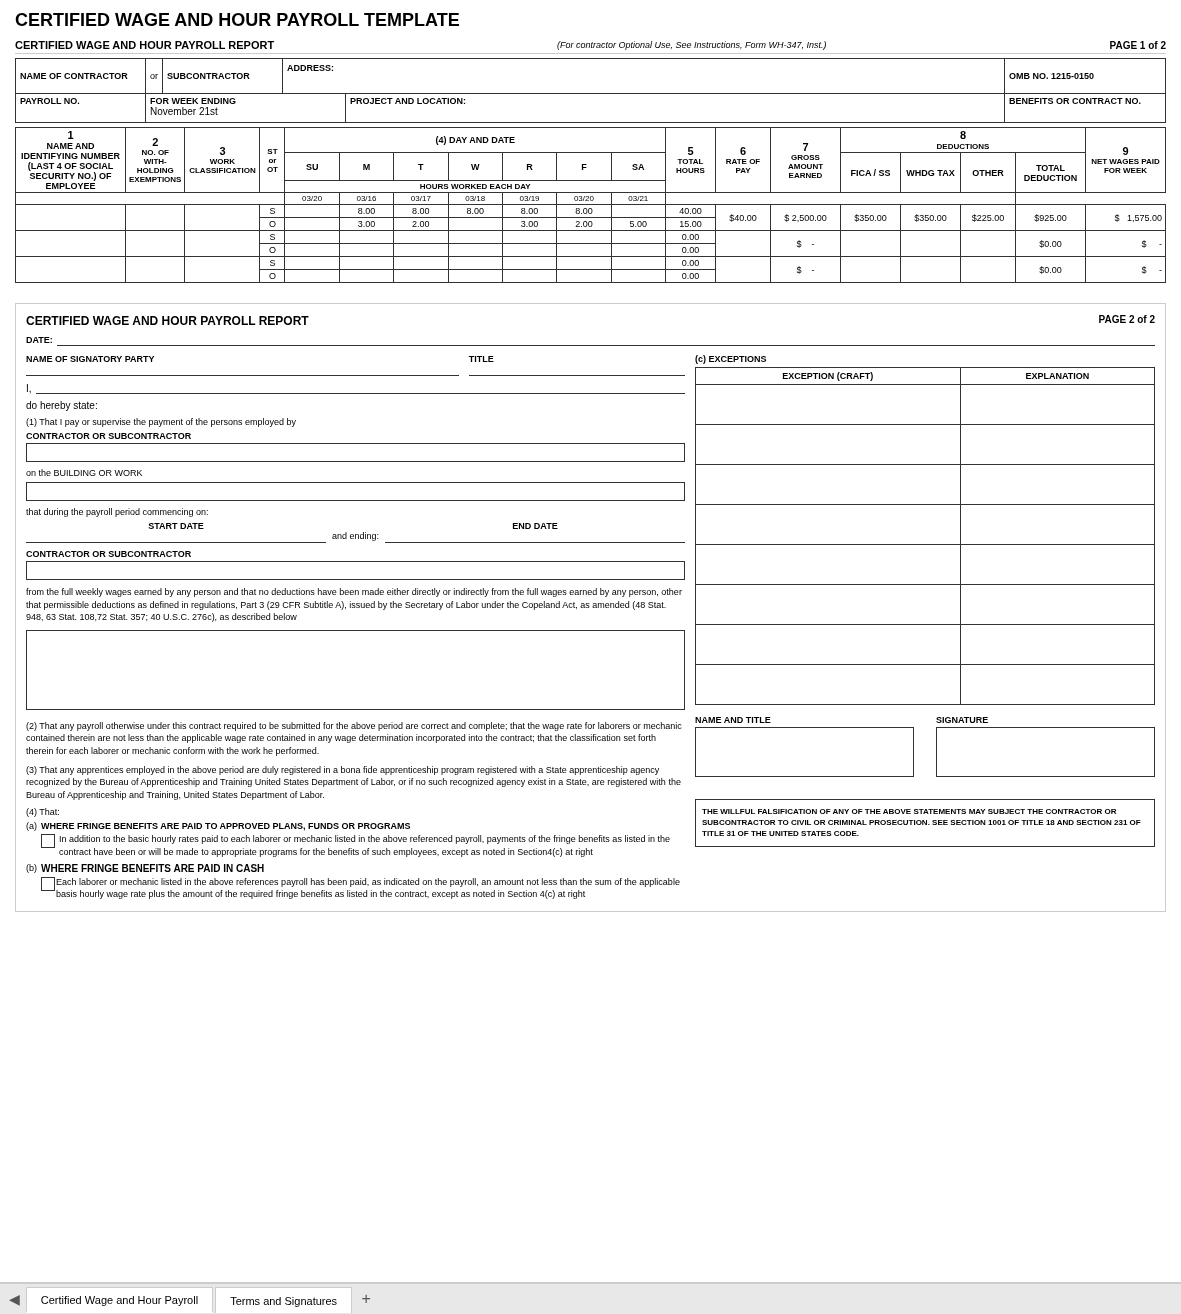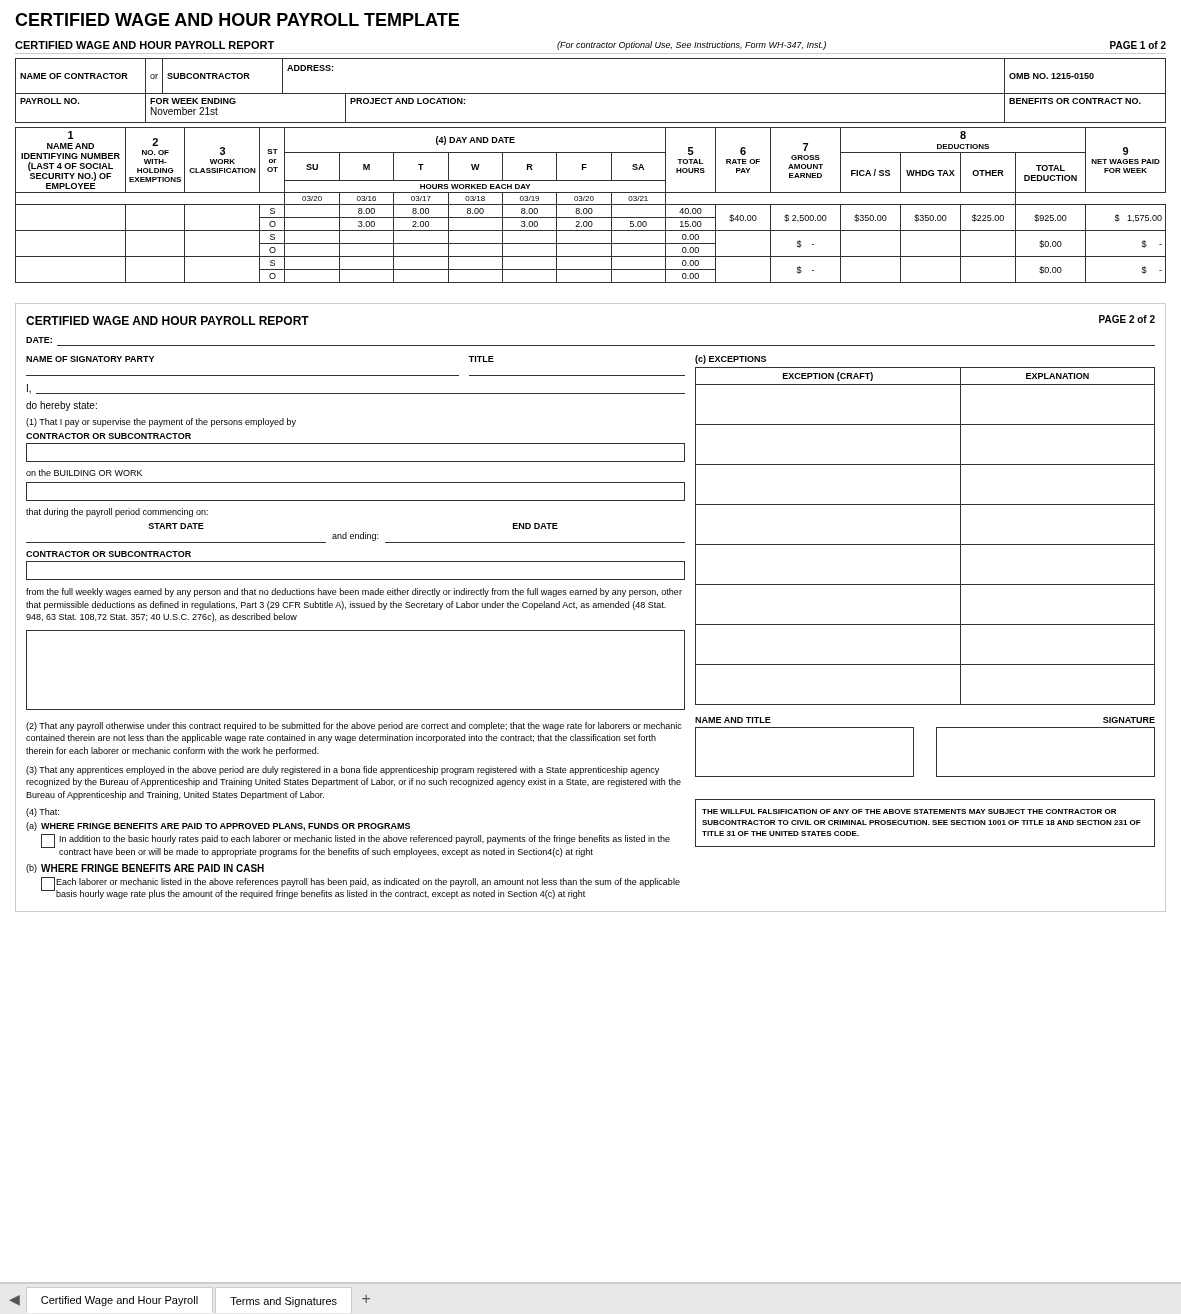--- a/index.html
+++ b/index.html
@@ -438,21 +438,21 @@
                 <td></td>
               </tr>
             </tbody>
           </table>
 
           <div style="display:flex;gap:22px;margin-top:10px;">
             <div style="flex:1;">
               <div style="font-size:9px;font-weight:bold;margin-bottom:2px;">NAME AND TITLE</div>
               <div style="border:1px solid #333;height:50px;"></div>
             </div>
-            <div style="flex:1;text-align:right;">
+            <div style="flex:1;">
               <div style="font-size:9px;font-weight:bold;margin-bottom:2px;">SIGNATURE</div>
               <div style="border:1px solid #333;height:50px;"></div>
             </div>
           </div>
 
           <div class="warning-text" style="margin-top:22px;">THE WILLFUL FALSIFICATION OF ANY OF THE ABOVE STATEMENTS MAY SUBJECT THE CONTRACTOR OR SUBCONTRACTOR TO CIVIL OR CRIMINAL PROSECUTION. SEE SECTION 1001 OF TITLE 18 AND SECTION 231 OF TITLE 31 OF THE UNITED STATES CODE.</div>
 
         </div>
       </div>
     </div>

